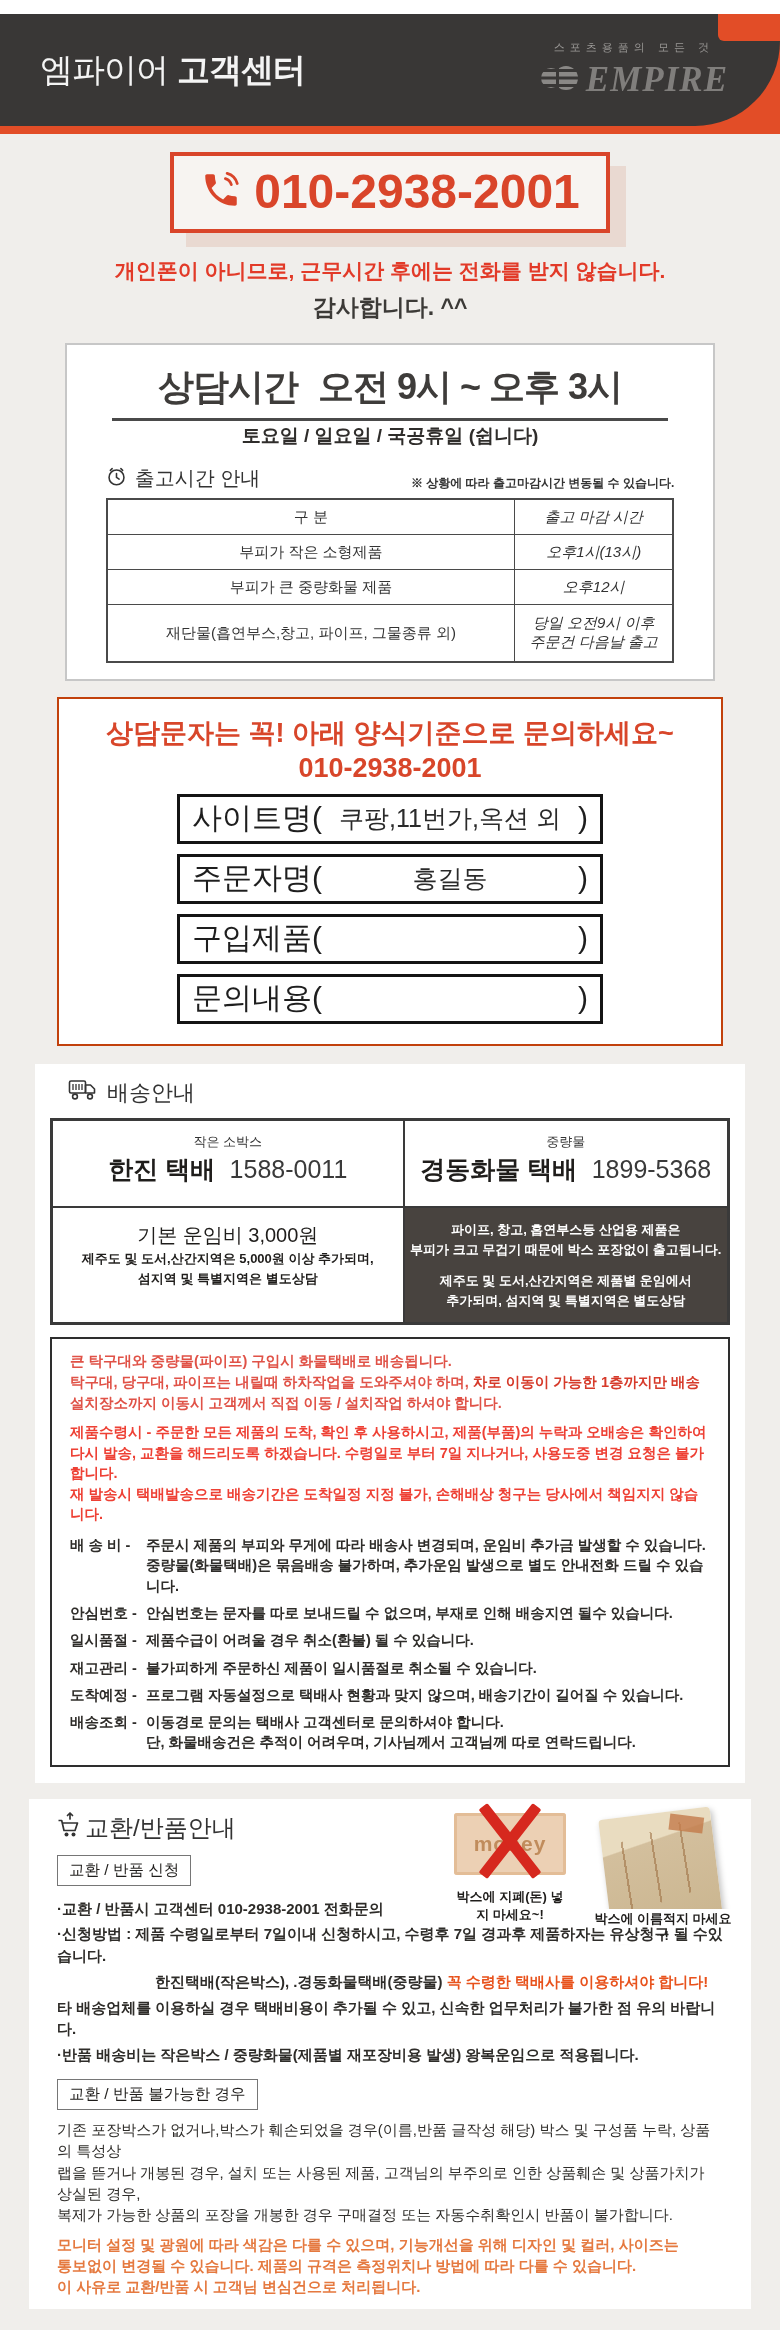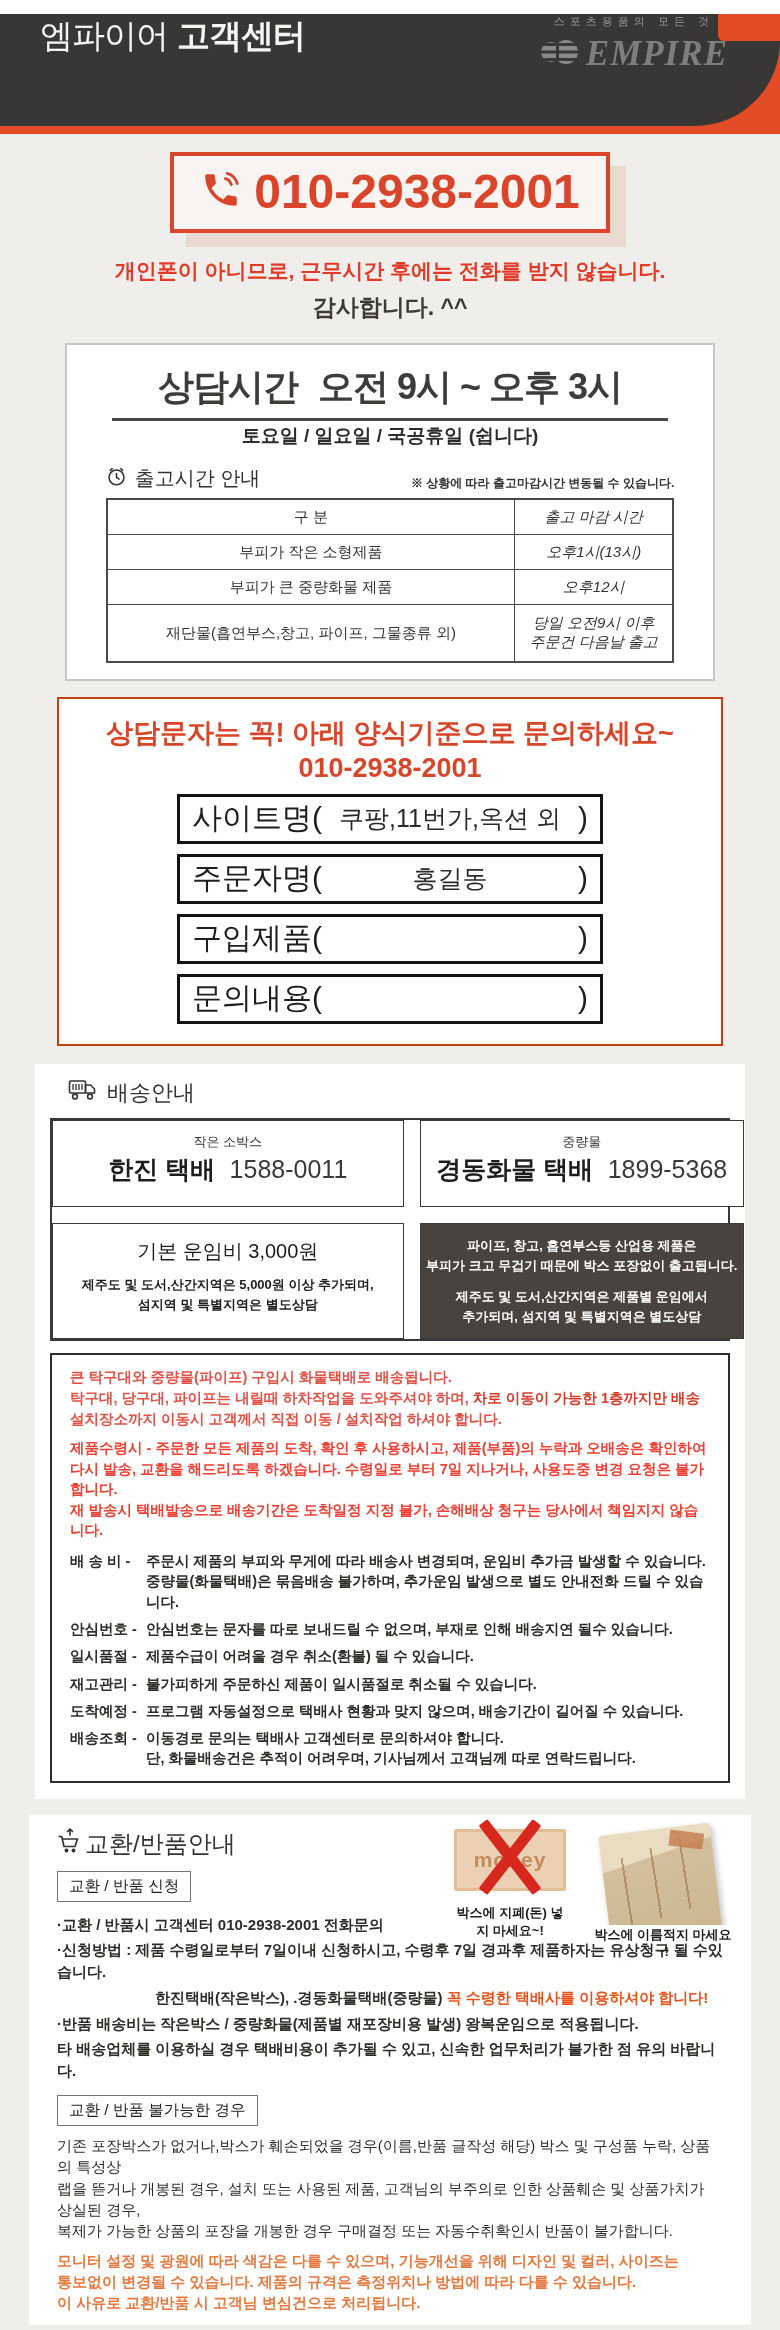--- a/index.html
+++ b/index.html
@@ -4,21 +4,21 @@
 <style>
   html,body{margin:0;padding:0;}
   body{width:780px;background:#f0eeeb;font-family:"Liberation Sans",sans-serif;}
   .page{width:780px;height:2330px;overflow:hidden;position:relative;background:#f0eeeb;}
 
   
   .top-strip{height:14px;background:#ffffff;}
   .header{position:relative;height:112px;background:#e24d27;}
   .header-dark{position:absolute;left:0;top:0;right:0;bottom:0;background:#393736;border-bottom-right-radius:85px;}
   .header-corner{position:absolute;top:0;right:0;width:62px;height:27px;background:#e24d27;border-bottom-left-radius:6px;}
-  .header-inner{position:absolute;left:0;top:0;right:0;bottom:0;display:flex;align-items:flex-start;justify-content:space-between;padding:0 52px 0 40px;}
+  .header-inner{position:absolute;left:0;top:0;right:0;bottom:0;display:flex;align-items:center;justify-content:space-between;padding:0 52px 0 40px;}
   .h-title{font-size:33px;color:#f4f4f4;letter-spacing:-1px;}
   .h-title .light{font-weight:normal;}
   .h-title .bold{font-weight:bold;margin-left:9px;}
   .brand{text-align:center;}
   .tagline{font-size:11px;color:#9b9997;letter-spacing:5px;margin-bottom:5px;text-align:center;}
   .brand-row{display:flex;align-items:center;gap:8px;justify-content:center;}
   .brand-name{font-family:"Liberation Serif",serif;font-style:italic;font-weight:bold;font-size:35px;color:#807e7c;letter-spacing:1px;}
   .orange-bar{height:8px;background:#e24d27;}
 
   
@@ -52,29 +52,29 @@
   .form-phone{font-size:27px;font-weight:bold;color:#d8462a;margin-top:2px;}
   .fields{margin-top:10px;}
   .field{width:396px;margin:10px auto 0;border:3px solid #141414;display:flex;align-items:center;padding:1px 12px 3px;font-size:30px;color:#1e1e1e;height:40px;}
   .field .flabel{white-space:nowrap;}
   .field .fvalue{flex:1;text-align:center;font-size:25px;color:#2a2a2a;}
   .field .fclose{white-space:nowrap;}
 
   
   .ship-card{width:680px;margin:18px auto 0;background:#fff;padding:12px 15px 16px;}
   .ship-title{display:flex;align-items:center;gap:9px;font-size:22px;color:#333;margin:2px 0 10px 18px;}
-  .freight{border:2px solid #3a3a3a;display:grid;grid-template-columns:52% 48%;gap:16px;}
+  .freight{border:2px solid #3a3a3a;display:grid;grid-template-columns:52% 48%;}
   .f-cell{border:1px solid #3a3a3a;text-align:center;}
   .f-carrier{padding:12px 0 20px;background:#fff;}
   .carrier-type{font-size:13px;color:#333;margin-bottom:2px;}
   .carrier-name{font-size:25px;font-weight:bold;color:#1f1d1b;}
   .carrier-phone{font-size:25px;color:#3a3a3a;margin-left:10px;font-weight:normal;}
   .f-fee{padding:14px 6px;background:#fff;}
   .fee{font-size:20px;color:#1f1d1b;}
-  .fee-note{margin-top:10px;font-size:13px;font-weight:bold;color:#1f1d1b;line-height:1.5;}
+  .fee-note{margin-top:0;font-size:13px;font-weight:bold;color:#1f1d1b;line-height:1.5;}
   .f-dark{background:#48433f;color:#fff;padding:12px 4px;font-size:13px;font-weight:bold;line-height:1.5;}
   .f-dark .p2{margin-top:12px;}
   .info-box{border:2px solid #2e2e2e;margin-top:12px;padding:12px 18px 12px;text-align:left;}
   .red1{color:#e05247;font-size:14.5px;font-weight:bold;line-height:1.42;}
   .red1 .stronger{color:#d63a2a;}
   .red2{margin-top:9px;color:#ee4034;font-size:14.5px;font-weight:bold;line-height:1.42;}
   .info-items{margin-top:10px;}
   .info-item{display:flex;margin-top:7px;font-size:14.5px;color:#2e2c29;font-weight:bold;line-height:1.4;}
   .info-item .lbl{width:76px;flex-shrink:0;}
   .info-item .txt{flex:1;}
@@ -337,22 +337,22 @@
       <span>교환/반품안내</span>
     </div>
 
     <div class="ret-tag tag1">교환 / 반품 신청</div>
 
     <div class="ret-b first-b">·교환 / 반품시 고객센터 010-2938-2001 전화문의</div>
     <div class="ret-b">·신청방법 : 제품 수령일로부터 7일이내 신청하시고, 수령후 7일 경과후 제품하자는 유상청구 될 수있습니다.</div>
     <div class="ret-b ret-indent">
       <span>한진택배(작은박스), .경동화물택배(중량물) </span><span class="red-inline">꼭 수령한 택배사를 이용하셔야 합니다!</span>
     </div>
+    <div class="ret-b">타 배송업체를 이용하실 경우 택배비용이 추가될 수 있고, 신속한 업무처리가 불가한 점 유의 바랍니다.</div>
     <div class="ret-b">·반품 배송비는 작은박스 / 중량화물(제품별 재포장비용 발생) 왕복운임으로 적용됩니다.</div>
-    <div class="ret-b">타 배송업체를 이용하실 경우 택배비용이 추가될 수 있고, 신속한 업무처리가 불가한 점 유의 바랍니다.</div>
 
     <div class="ret-tag tag2">교환 / 반품 불가능한 경우</div>
     <div class="imp-para prl">기존 포장박스가 없거나,박스가 훼손되었을 경우(이름,반품 글작성 해당) 박스 및 구성품 누락, 상품의 특성상
 랩을 뜯거나 개봉된 경우, 설치 또는 사용된 제품, 고객님의 부주의로 인한 상품훼손 및 상품가치가 상실된 경우,
 복제가 가능한 상품의 포장을 개봉한 경우 구매결정 또는 자동수취확인시 반품이 불가합니다.</div>
 
     <div class="orange-para prl">모니터 설정 및 광원에 따라 색감은 다를 수 있으며, 기능개선을 위해 디자인 및 컬러, 사이즈는
 통보없이 변경될 수 있습니다. 제품의 규격은 측정위치나 방법에 따라 다를 수 있습니다.
 이 사유로 교환/반품 시  고객님 변심건으로 처리됩니다.</div>
     

